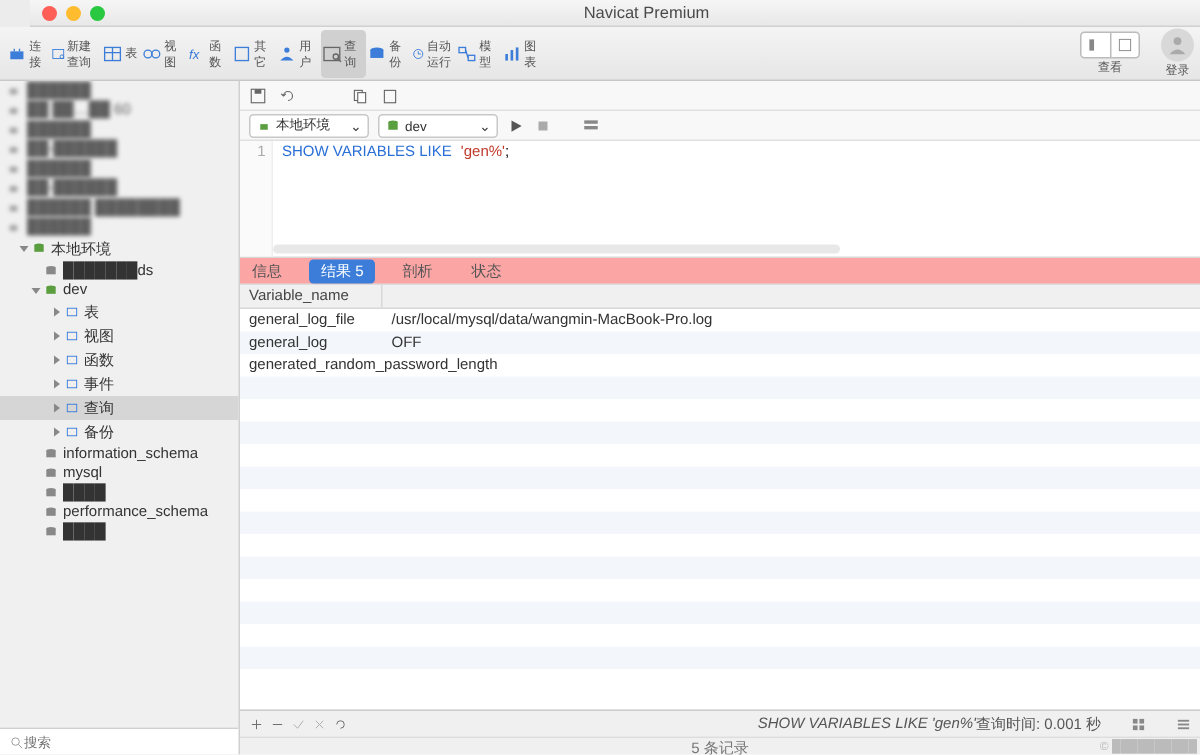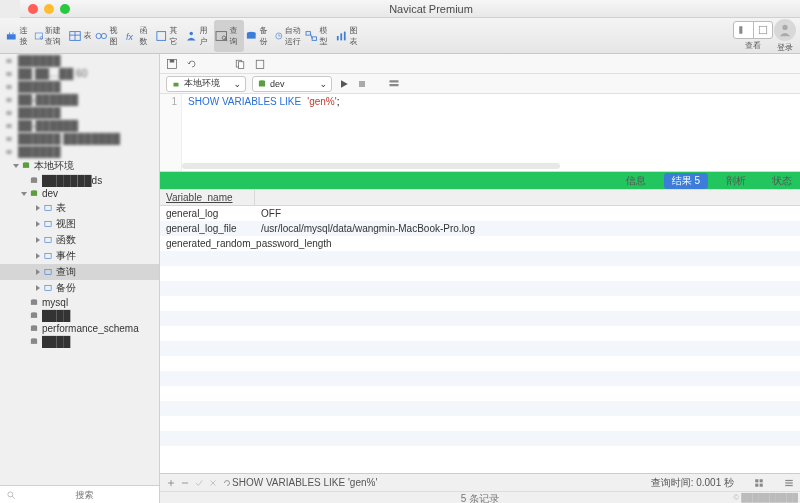--- a/index.html
+++ b/index.html
@@ -9,75 +9,75 @@
 .traffic { display: flex; gap: 6px; }
 .dot { width: 10px; height: 10px; border-radius: 50%; }
 .dot.r { background: #ff5f57; } .dot.y { background: #febc2e; } .dot.g { background: #28c840; }
 .title { flex: 1; text-align: center; color: #4a4a4a; font-size: 11px; }
 
 .toolbar { height: 36px; background: linear-gradient(#f4f4f4,#e6e6e6); border-bottom: 1px solid #c8c8c8; display: flex; align-items: center; padding: 0 4px; }
 .tool { width: 30px; height: 32px; display: flex; flex-direction: row; align-items: center; justify-content: center; gap: 1px; color: #555; cursor: pointer; }
 .tool.active { background: #d0d0d0; border-radius: 3px; }
 .tool svg { width: 16px; height: 14px; }
 .tool span { font-size: 8px; }
-.toolbar-right { margin-left: auto; display: flex; align-items: center; gap: 1px; }
+.toolbar-right { margin-left: auto; display: flex; align-items: center; gap: 14px; }
 .seg { width: 40px; height: 18px; border: 1px solid #bbb; border-radius: 3px; background: #fff; display: flex; }
 .seg div { flex: 1; display: flex; align-items: center; justify-content: center; }
 .seg div:first-child { border-right: 1px solid #bbb; }
 .avatar { width: 22px; height: 22px; border-radius: 50%; background: #d8d8d8; display: flex; align-items: center; justify-content: center; }
 
 .main { display: flex; height: 449px; }
 .sidebar { width: 160px; background: #f0f0f0; border-right: 1px solid #d0d0d0; overflow: hidden; display: flex; flex-direction: column; }
 .conn-list { flex: 1; overflow: hidden; }
 .conn-item { padding: 1px 4px; display: flex; align-items: center; gap: 4px; color: #3a3a3a; white-space: nowrap; }
 .conn-item.blur { filter: blur(1.5px); opacity: .8; }
 .tree-item { padding: 1px 0 1px 14px; display: flex; align-items: center; gap: 3px; color: #333; }
 .tree-item.sel { background: #d6d6d6; }
 .tree-item.l2 { padding-left: 22px; }
 .tree-item.l3 { padding-left: 36px; }
 .arrow { width: 0; height: 0; border-left: 4px solid #888; border-top: 3px solid transparent; border-bottom: 3px solid transparent; }
 .arrow.down { transform: rotate(90deg); }
 .db-icon { width: 10px; height: 10px; }
 .sidebar-search { height: 18px; border-top: 1px solid #d0d0d0; background: #fff; display: flex; align-items: center; padding: 0 6px; }
-.sidebar-search input { border: none; outline: none; flex: 1; font-size: 9px; background: transparent; text-align: center; }
+.sidebar-search input { border: none; outline: none; flex: 1; font-size: 9px; background: transparent; }
 
 .content { flex: 1; display: flex; flex-direction: column; background: #fff; }
 .tabs { height: 22px; background: #e8e8e8; border-bottom: 1px solid #ccc; display: flex; }
 .tab { padding: 4px 14px; border-right: 1px solid #ccc; display: flex; align-items: center; gap: 4px; color: #555; cursor: pointer; }
 .tab.active { background: #fff; }
 
 .editor-bar { height: 20px; background: #f8f8f8; border-bottom: 1px solid #e0e0e0; display: flex; align-items: center; padding: 0 6px; gap: 8px; }
 .editor-bar svg { width: 12px; height: 12px; }
 .ctx-bar { height: 20px; background: #f8f8f8; border-bottom: 1px solid #e0e0e0; display: flex; align-items: center; padding: 0 6px; gap: 6px; }
 .combo { height: 16px; border: 1px solid #c8c8c8; border-radius: 3px; background: #fff; display: flex; align-items: center; padding: 0 4px; gap: 3px; }
 .combo span { font-size: 9px; color: #333; }
 .combo .chev { margin-left: auto; }
 
 .sql-editor { height: 78px; background: #fff; display: flex; border-bottom: 1px solid #d8d8d8; position: relative; }
 .gutter { width: 22px; background: #fafafa; border-right: 1px solid #eee; text-align: right; padding: 2px 4px; color: #aaa; }
 .code { padding: 2px 6px; font-family: Menlo, monospace; font-size: 10px; }
 .code .kw { color: #2a6fd6; font-weight: 400; }
 .code .str { color: #c0392b; }
 .scroll-track { position: absolute; bottom: 2px; left: 22px; right: 240px; height: 6px; background: #e8e8e8; border-radius: 3px; }
 
-.result-tabs { height: 18px; display: flex; justify-content: flex-end; align-items: center; gap: 10px; background: #22c55e; border-bottom: 1px solid #ddd; }
+.result-tabs { height: 18px; display: flex; justify-content: flex-start; align-items: center; gap: 10px; background: #fca5a5; border-bottom: 1px solid #ddd; }
 .rtab { padding: 1px 8px; color: #555; cursor: pointer; border-radius: 3px; }
 .rtab.active { background: #3b7dd9; color: #fff; }
 
 .grid { flex: 1; overflow: hidden; background: #fff; }
 .grid-head { display: flex; background: #f0f0f0; border-bottom: 1px solid #d8d8d8; }
 .col { padding: 2px 6px; color: #444; border-right: 1px solid #d8d8d8; }
-.col.c1 { width: 95px; text-decoration: underline; } .col.c2 { flex: 1; }
+.col.c1 { width: 95px; } .col.c2 { flex: 1; }
 .row { display: flex; }
 .row:nth-child(even) { background: #f3f7fb; }
 .cell { padding: 2px 6px; color: #333; border-right: 1px solid transparent; }
 .cell.c1 { width: 95px; } .cell.c2 { flex: 1; }
 
 .statusbar { height: 18px; background: #f0f0f0; border-top: 1px solid #ccc; display: flex; align-items: center; padding: 0 6px; font-size: 9px; color: #555; }
-.statusbar .center { flex: 1; text-align: left; }
+.statusbar .center { flex: 1; text-align: right; font-style: italic; }
 .statusbar .right { display: flex; gap: 20px; align-items: center; }
 .sb-icons { display: flex; gap: 4px; }
 .sb-icons svg { width: 10px; height: 10px; }
 .footer { height: 12px; background: #f0f0f0; text-align: center; font-size: 9px; color: #777; border-top: 1px solid #ddd; }
 .watermark { position: absolute; right: 2px; bottom: 1px; font-size: 8px; color: #bbb; }
 </style>
 </head>
 <body>
 
 <div class="titlebar">
@@ -315,20 +315,28 @@
             <rect x="3" y="4" width="10" height="8" fill="none" stroke="#3b7dd9"></rect>
           </svg>
           <span>备份</span>
         </div>
         <div class="tree-item l2">
           <div style="width:4px"></div>
           <svg class="db-icon" viewBox="0 0 16 16">
             <ellipse cx="8" cy="4" rx="5" ry="2" fill="#888"></ellipse>
             <rect x="3" y="4" width="10" height="7" fill="#888"></rect>
           </svg>
+          <span>information_schema</span>
+        </div>
+        <div class="tree-item l2">
+          <div style="width:4px"></div>
+          <svg class="db-icon" viewBox="0 0 16 16">
+            <ellipse cx="8" cy="4" rx="5" ry="2" fill="#888"></ellipse>
+            <rect x="3" y="4" width="10" height="7" fill="#888"></rect>
+          </svg>
           <span>mysql</span>
         </div>
         <div class="tree-item l2">
           <div style="width:4px"></div>
           <svg class="db-icon" viewBox="0 0 16 16">
             <ellipse cx="8" cy="4" rx="5" ry="2" fill="#888"></ellipse>
             <rect x="3" y="4" width="10" height="7" fill="#888"></rect>
           </svg>
           <span>████</span>
         </div>
@@ -422,26 +430,26 @@
         <div class="rtab">剖析</div>
         <div class="rtab">状态</div>
       </div>
 
     <div class="grid">
       <div class="grid-head">
         <div class="col c1">Variable_name</div>
       </div>
       <div id="gridbody">
           <div class="row">
+            <div class="cell c1">general_log_file</div>
+            <div class="cell c2">/usr/local/mysql/data/wangmin-MacBook-Pro.log</div>
+          </div>
+          <div class="row">
             <div class="cell c1">general_log</div>
             <div class="cell c2">OFF</div>
-          </div>
-          <div class="row">
-            <div class="cell c1">general_log_file</div>
-            <div class="cell c2">/usr/local/mysql/data/wangmin-MacBook-Pro.log</div>
           </div>
           <div class="row">
             <div class="cell c1">generated_random_password_length</div>
           </div>
           <div class="row">
             <div class="cell c1">&nbsp;</div>
             <div class="cell c2"></div>
           </div>
           <div class="row">
             <div class="cell c1">&nbsp;</div>

